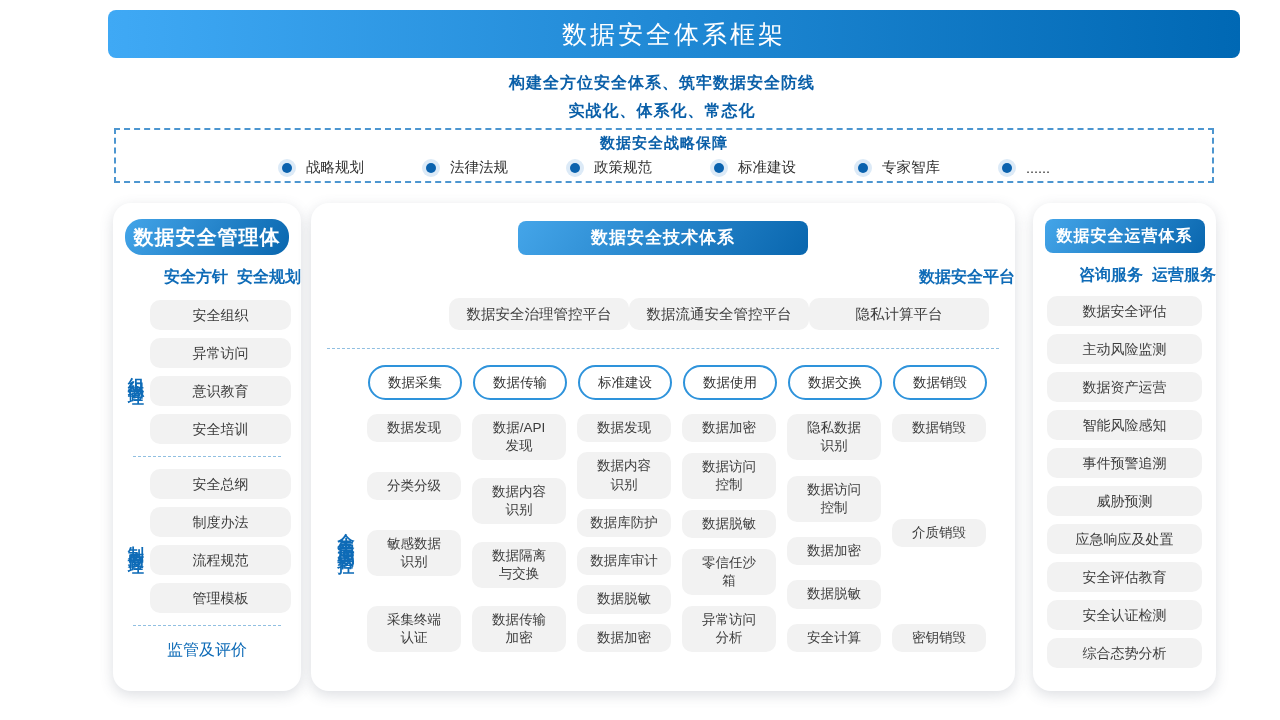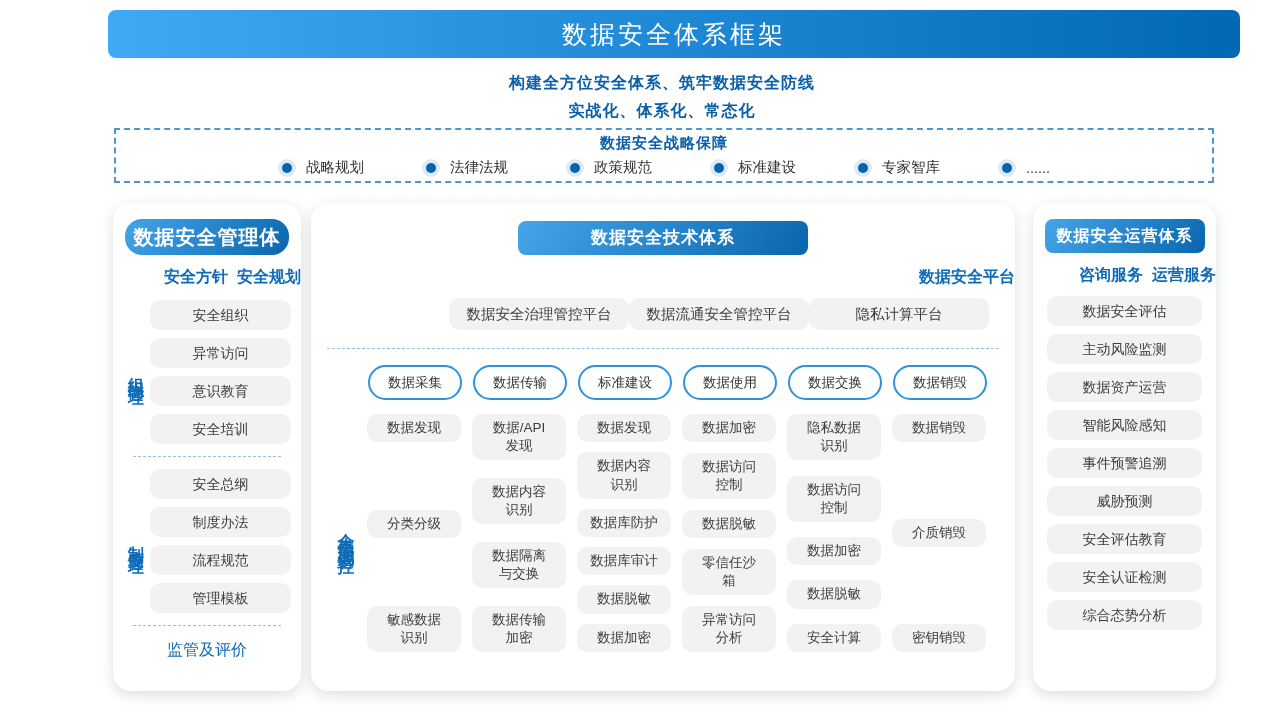--- a/index.html
+++ b/index.html
@@ -159,20 +159,22 @@
     <div class="grid">
       <div class="grid-vlabel">
         <div class="vlabel">全生命周期管控</div>
       </div>
       <div class="gcols" id="gcols">
           <div class="gcol">
             <div class="gbox">数据发现</div>
             <div class="gbox">分类分级</div>
             <div class="gbox">敏感数据
 识别</div>
+            <div class="gbox">采集终端
+认证</div>
           </div>
           <div class="gcol">
             <div class="gbox">数据/API
 发现</div>
             <div class="gbox">数据内容
 识别</div>
             <div class="gbox">数据隔离
 与交换</div>
             <div class="gbox">数据传输
 加密</div>
@@ -217,19 +219,20 @@
   <div class="panel" id="panel-operations">
     <div class="hbtn">数据安全运营体系</div>
     <div class="blue-sub">咨询服务  运营服务</div>
     <div class="op-items">
         <div class="gbox">数据安全评估</div>
         <div class="gbox">主动风险监测</div>
         <div class="gbox">数据资产运营</div>
         <div class="gbox">智能风险感知</div>
         <div class="gbox">事件预警追溯</div>
         <div class="gbox">威胁预测</div>
+        <div class="gbox">应急响应及处置</div>
         <div class="gbox">安全评估教育</div>
         <div class="gbox">安全认证检测</div>
         <div class="gbox">综合态势分析</div>
       </div>
   </div>
 
 </div>
 
 </body></html>

